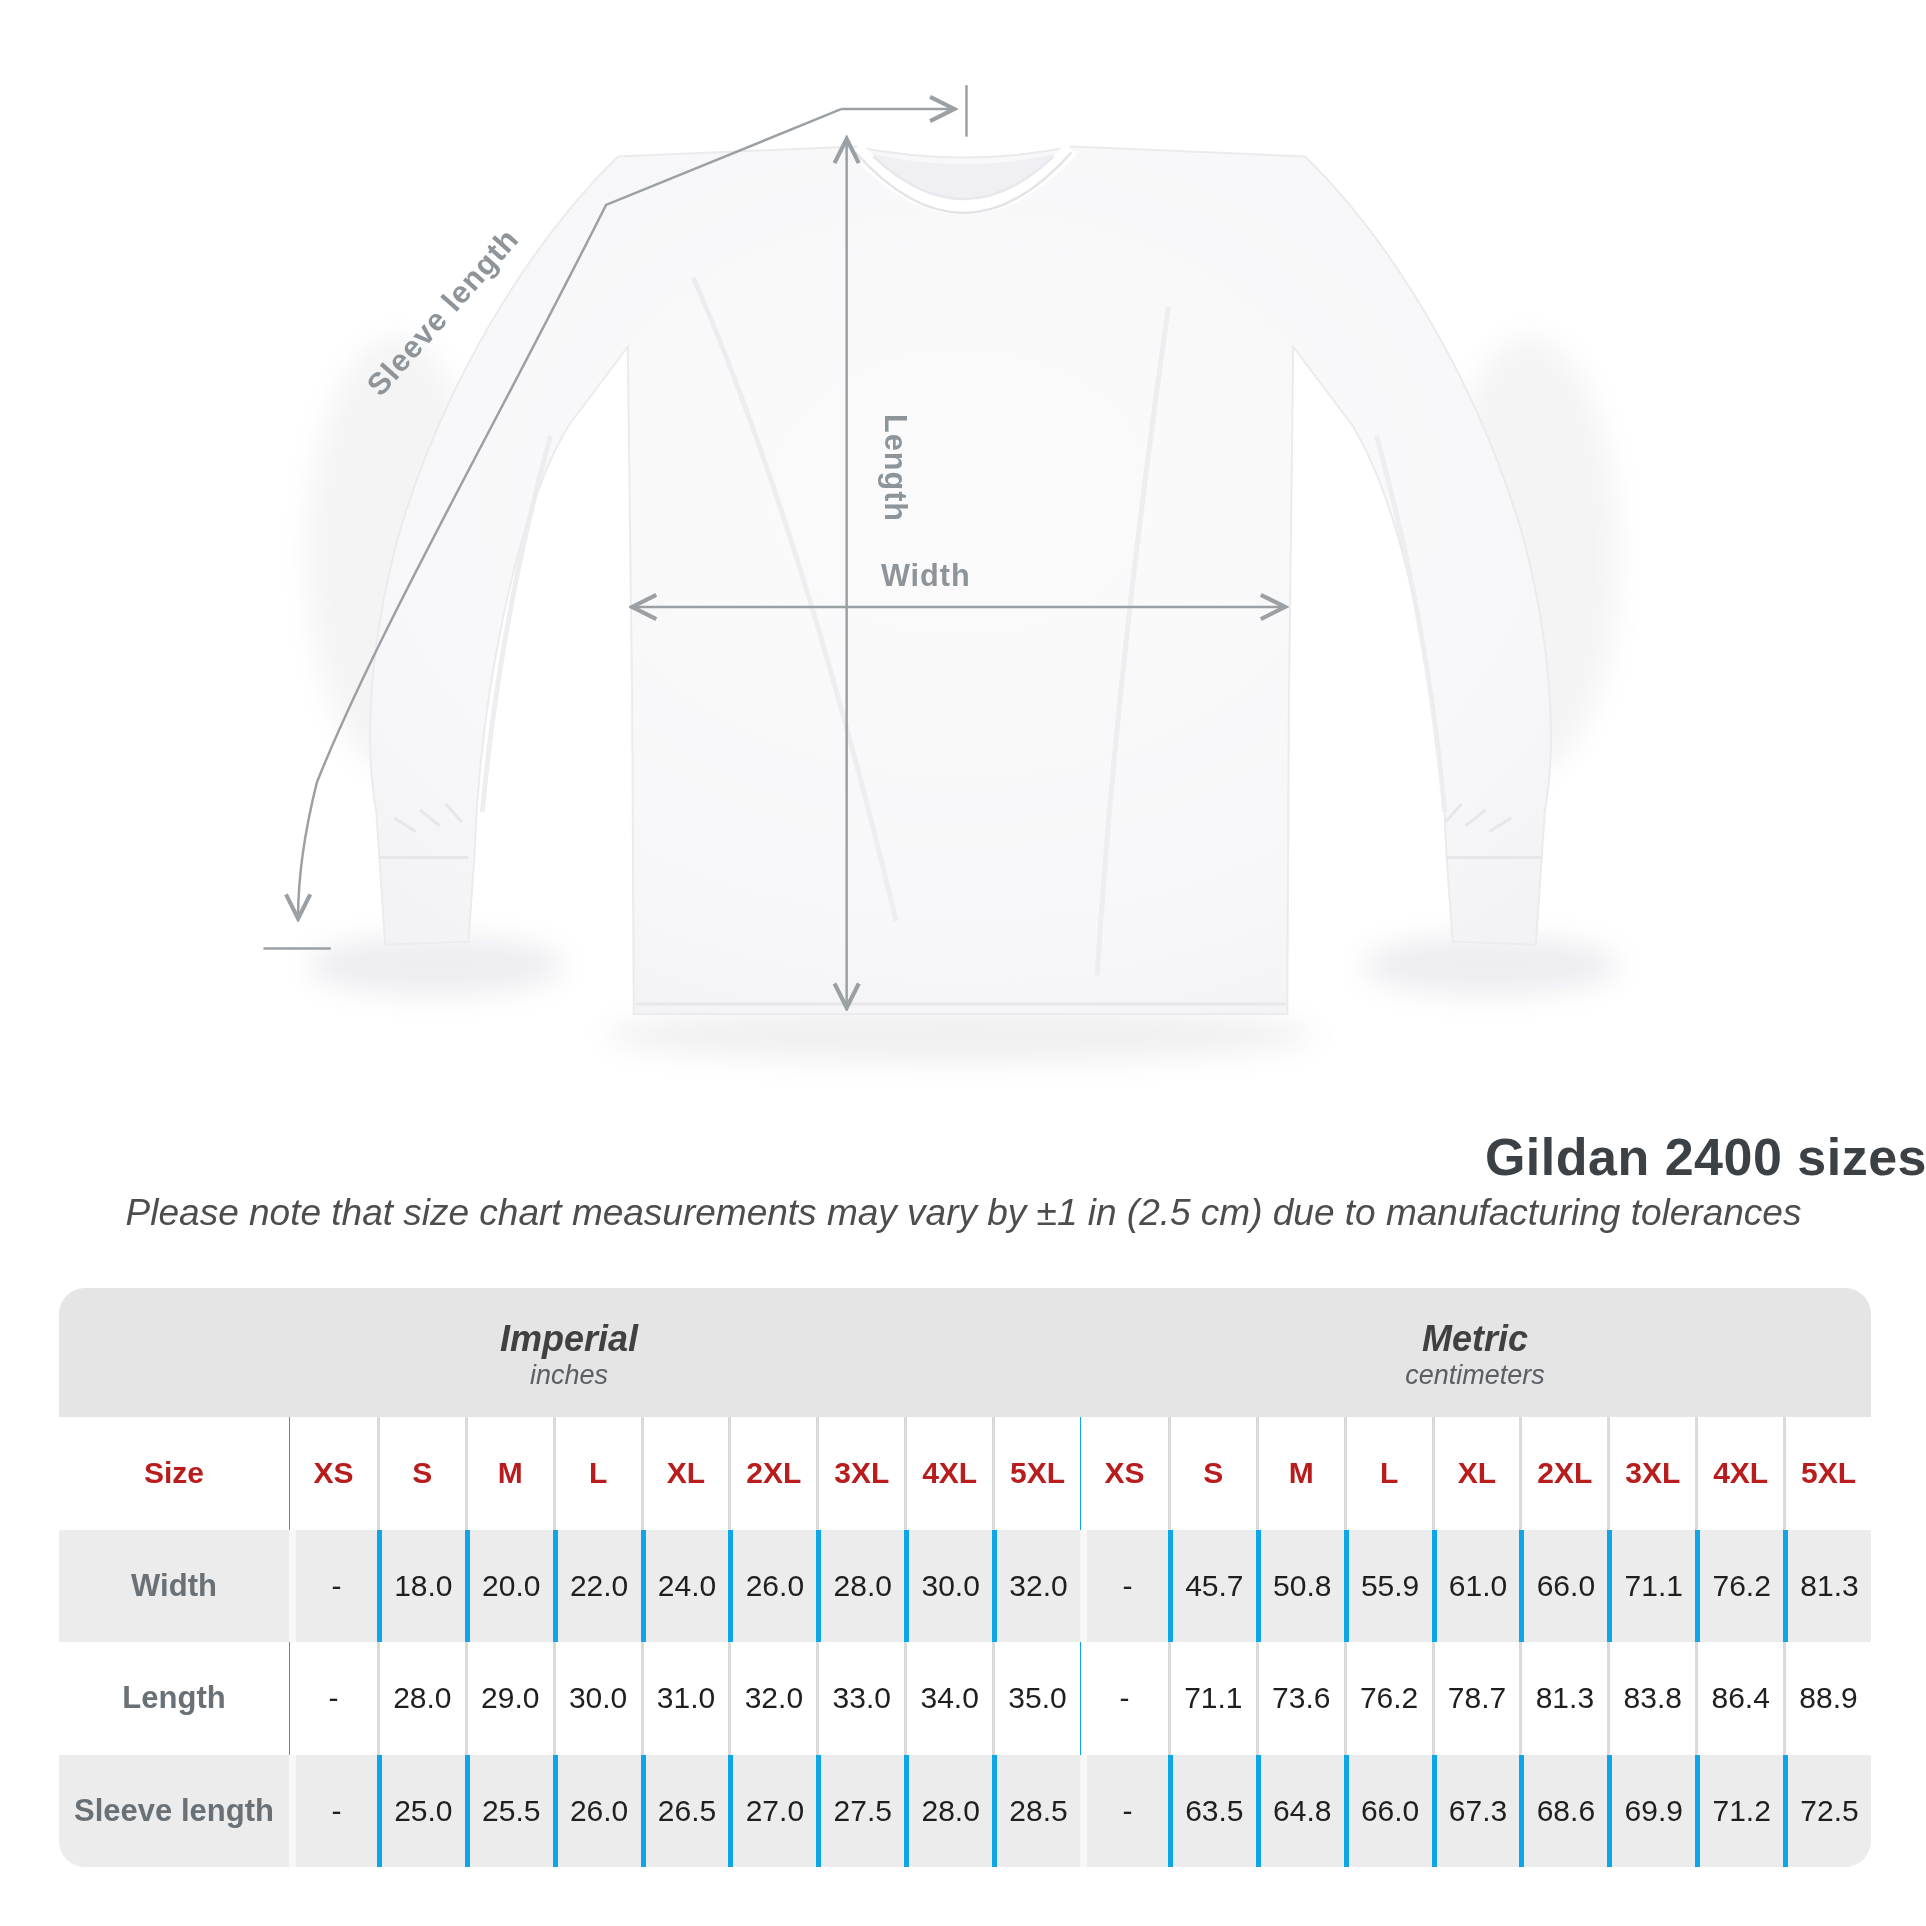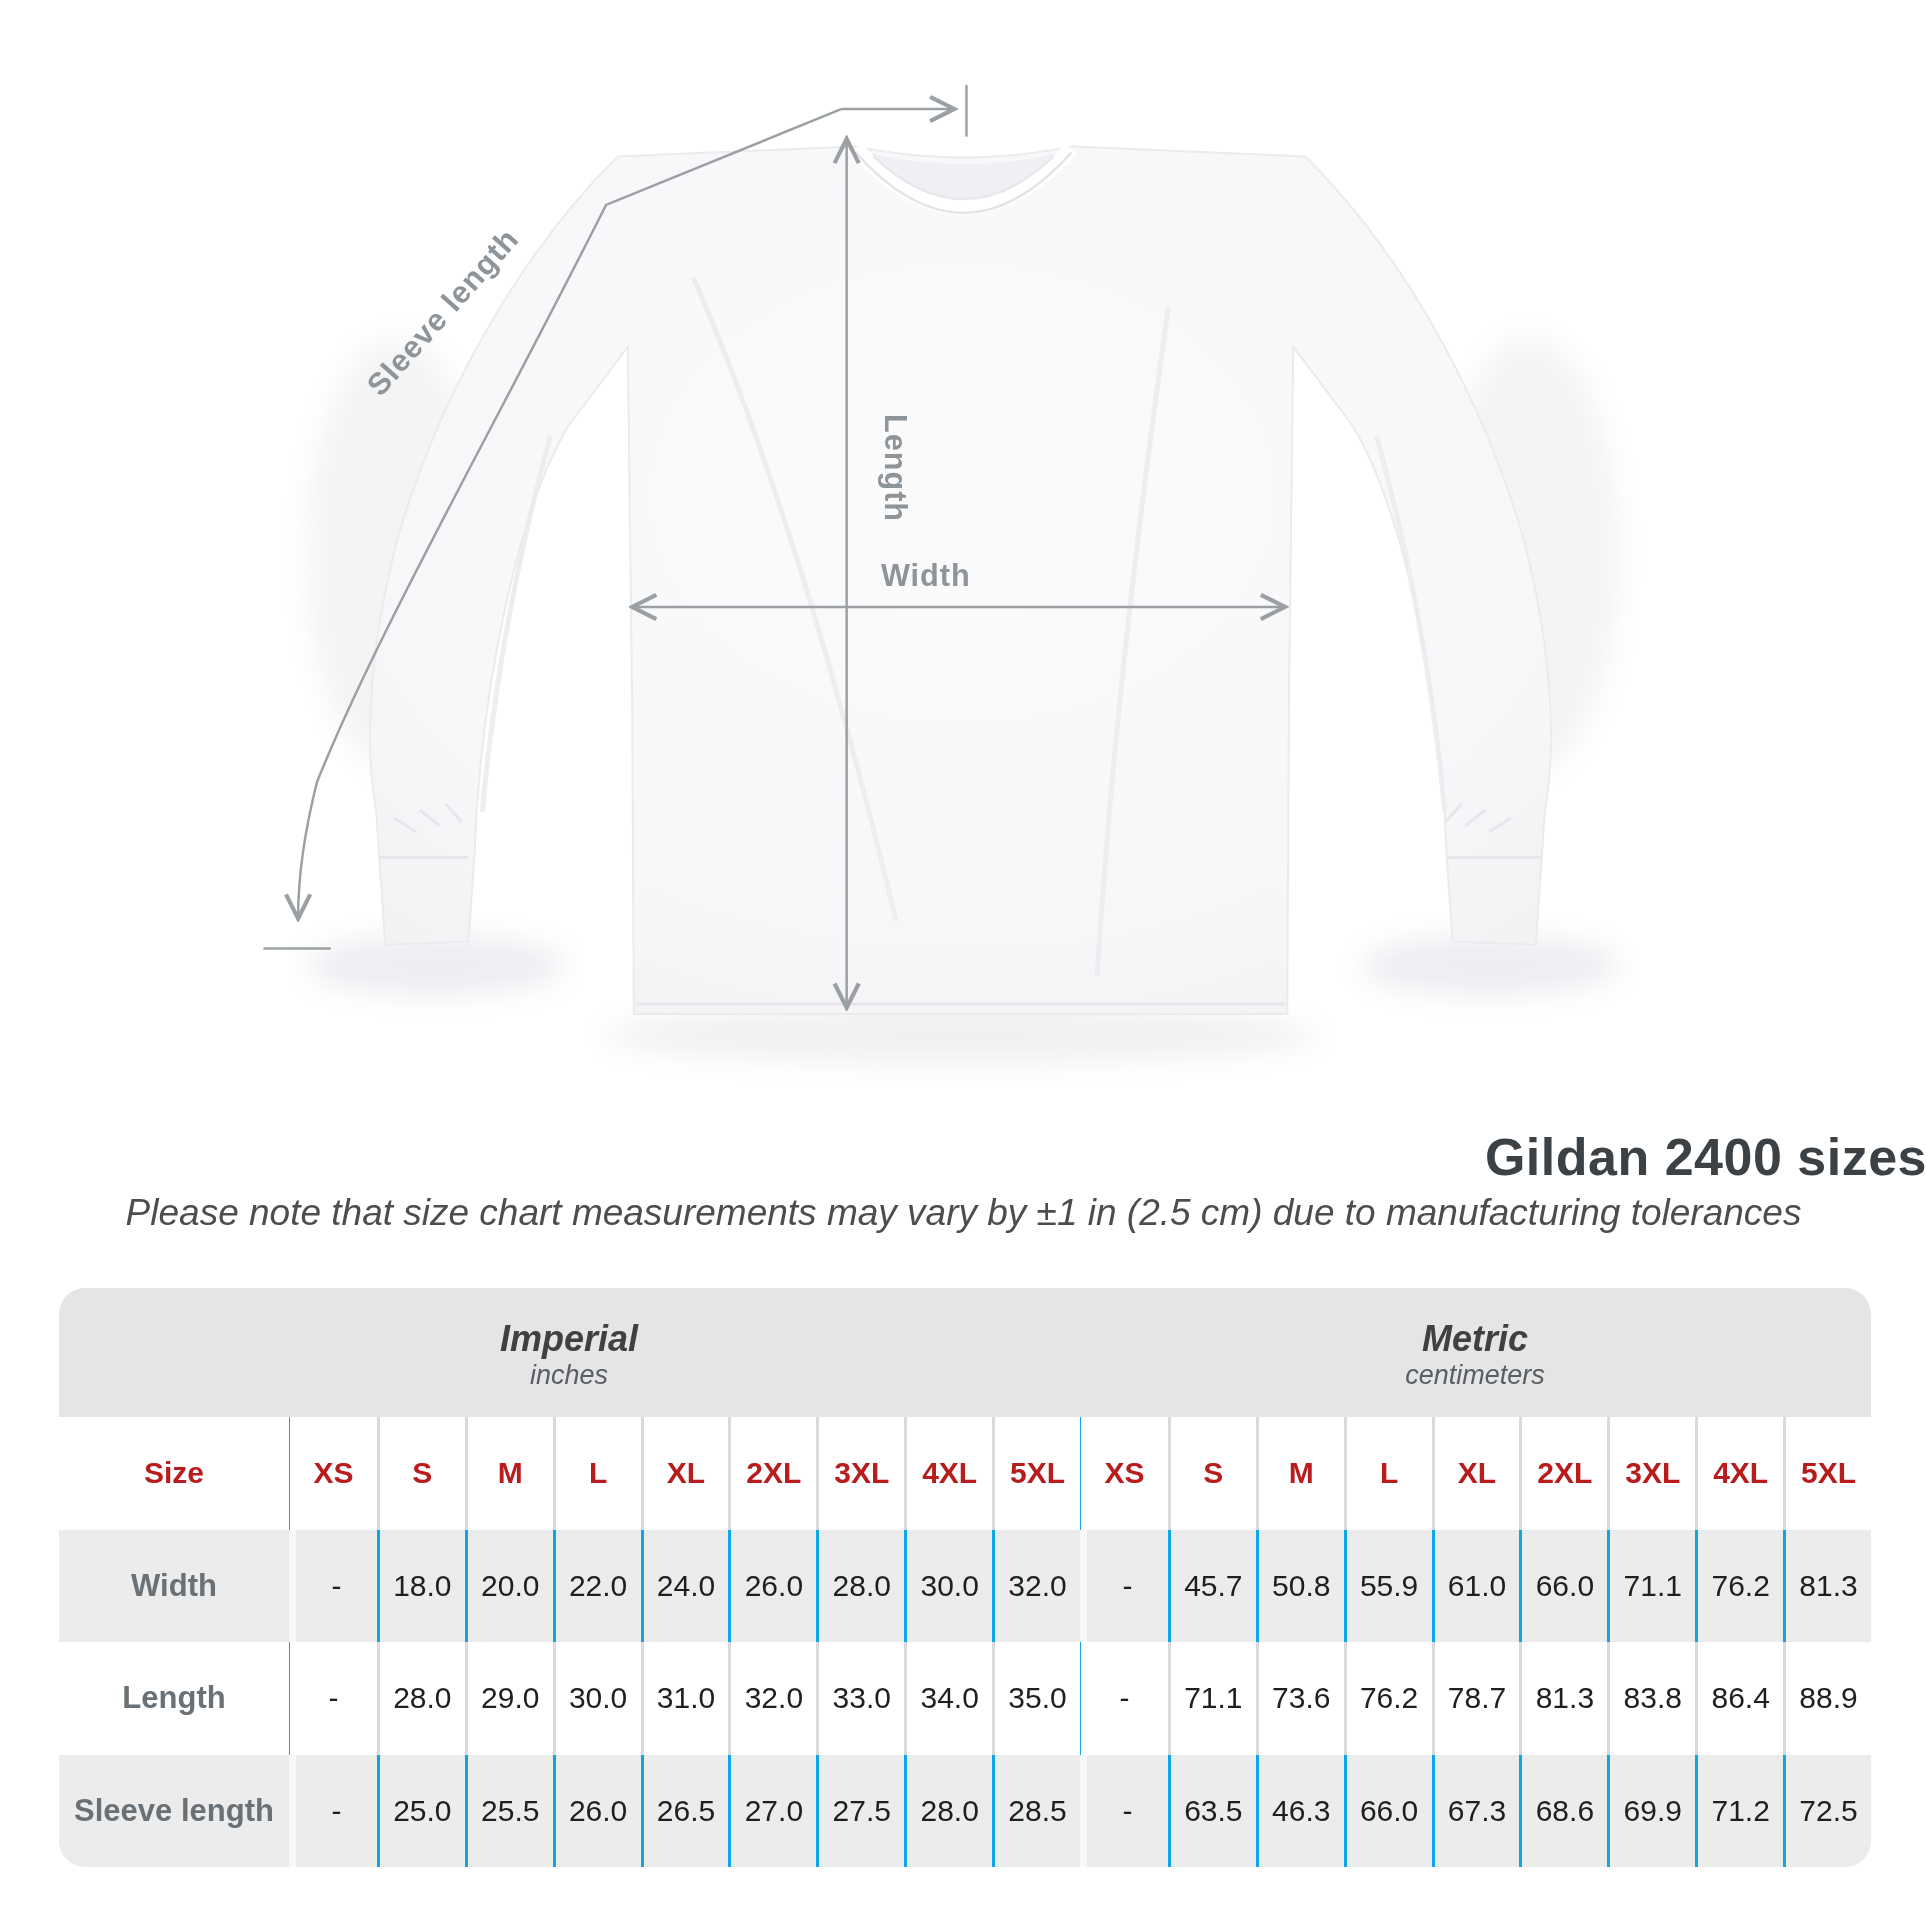--- a/index.html
+++ b/index.html
@@ -38,21 +38,21 @@
     grid-template-columns:230px repeat(18,1fr);
     grid-template-rows:repeat(4,1fr);
   }
   .cell{display:flex;align-items:center;justify-content:center;background:#ffffff;}
   .cell.gray{background:#ececed;}
   .cell.colhead{font-size:30px;font-weight:bold;color:#b91c1c;}
   .cell.rowlabel{font-size:31px;font-weight:bold;color:#6a7176;}
   .cell.value{font-size:30px;color:#1f1f21;}
   
   .cell.sep-w{border-left:3px solid #dadada;}
-  .cell.sep-g{border-left:3px solid #0ea5e9;}
+  .cell.sep-g{border-left:5px solid #0ea5e9;}
   .cell.sepbig-w{border-left:1px solid #0ea5e9;}
   .cell.sepbig-g{border-left:7px solid #f8f8f9;}
 </style>
 </head>
 <body>
 
 <div class="diagram-wrap">
   <svg width="1927" height="1109" viewBox="0 0 1946 1120">
     <defs>
       <radialGradient id="bodyGrad" cx="50%" cy="40%" r="75%">
@@ -214,21 +214,21 @@
       <div class="cell gray value sep-g">25.0</div>
       <div class="cell gray value sep-g">25.5</div>
       <div class="cell gray value sep-g">26.0</div>
       <div class="cell gray value sep-g">26.5</div>
       <div class="cell gray value sep-g">27.0</div>
       <div class="cell gray value sep-g">27.5</div>
       <div class="cell gray value sep-g">28.0</div>
       <div class="cell gray value sep-g">28.5</div>
       <div class="cell gray value sepbig-g">-</div>
       <div class="cell gray value sep-g">63.5</div>
-      <div class="cell gray value sep-g">46.3</div>
+      <div class="cell gray value sep-g">64.8</div>
       <div class="cell gray value sep-g">66.0</div>
       <div class="cell gray value sep-g">67.3</div>
       <div class="cell gray value sep-g">68.6</div>
       <div class="cell gray value sep-g">69.9</div>
       <div class="cell gray value sep-g">71.2</div>
       <div class="cell gray value sep-g">72.5</div>
     </div>
 </div>
 
 

